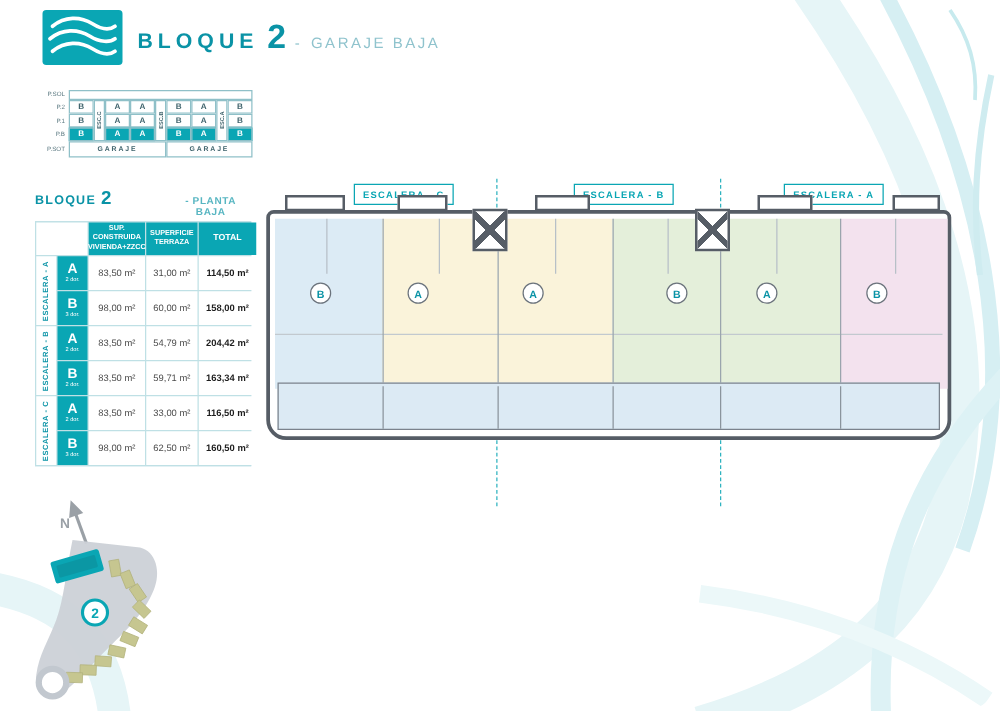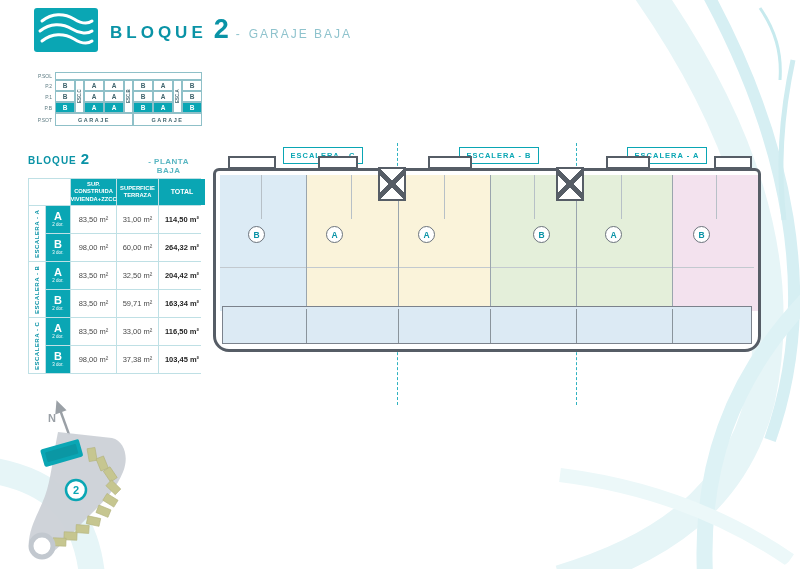--- a/index.html
+++ b/index.html
@@ -146,29 +146,29 @@
     </div>
     <div class="val" style="grid-area:2/3/3/4">83,50 m²</div>
     <div class="val" style="grid-area:2/4/3/5">31,00 m²</div>
     <div class="val tot" style="grid-area:2/5/3/6">114,50 m²</div>
     <div class="unitc" style="grid-area:3/2/4/3">
       <span class="ul">B</span>
       <span class="ud">3 dor.</span>
     </div>
     <div class="val" style="grid-area:3/3/4/4">98,00 m²</div>
     <div class="val" style="grid-area:3/4/4/5">60,00 m²</div>
-    <div class="val tot" style="grid-area:3/5/4/6">264,32 m²</div>
+    <div class="val tot" style="grid-area:3/5/4/6">158,00 m²</div>
 
     <div class="escl" style="grid-area:4/1/6/2">ESCALERA - B</div>
     <div class="unitc" style="grid-area:4/2/5/3">
       <span class="ul">A</span>
       <span class="ud">2 dor.</span>
     </div>
     <div class="val" style="grid-area:4/3/5/4">83,50 m²</div>
-    <div class="val" style="grid-area:4/4/5/5">32,50 m²</div>
+    <div class="val" style="grid-area:4/4/5/5">54,79 m²</div>
     <div class="val tot" style="grid-area:4/5/5/6">204,42 m²</div>
     <div class="unitc" style="grid-area:5/2/6/3">
       <span class="ul">B</span>
       <span class="ud">2 dor.</span>
     </div>
     <div class="val" style="grid-area:5/3/6/4">83,50 m²</div>
     <div class="val" style="grid-area:5/4/6/5">59,71 m²</div>
     <div class="val tot" style="grid-area:5/5/6/6">163,34 m²</div>
 
     <div class="escl" style="grid-area:6/1/8/2">ESCALERA - C</div>
@@ -177,22 +177,22 @@
       <span class="ud">2 dor.</span>
     </div>
     <div class="val" style="grid-area:6/3/7/4">83,50 m²</div>
     <div class="val" style="grid-area:6/4/7/5">33,00 m²</div>
     <div class="val tot" style="grid-area:6/5/7/6">116,50 m²</div>
     <div class="unitc" style="grid-area:7/2/8/3">
       <span class="ul">B</span>
       <span class="ud">3 dor.</span>
     </div>
     <div class="val" style="grid-area:7/3/8/4">98,00 m²</div>
-    <div class="val" style="grid-area:7/4/8/5">37,38 m²</div>
-    <div class="val tot" style="grid-area:7/5/8/6">103,45 m²</div>
+    <div class="val" style="grid-area:7/4/8/5">62,50 m²</div>
+    <div class="val tot" style="grid-area:7/5/8/6">160,50 m²</div>
   </div>
 </div>
 
 <div class="abs dash" style="left:397px;top:143px;height:262px;"></div>
 <div class="abs dash" style="left:576px;top:143px;height:262px;"></div>
 
 <div class="abs esc-label" style="left:283px;top:147px;">ESCALERA - C</div>
 <div class="abs esc-label" style="left:459px;top:147px;">ESCALERA - B</div>
 <div class="abs esc-label" style="left:627px;top:147px;">ESCALERA - A</div>
 

